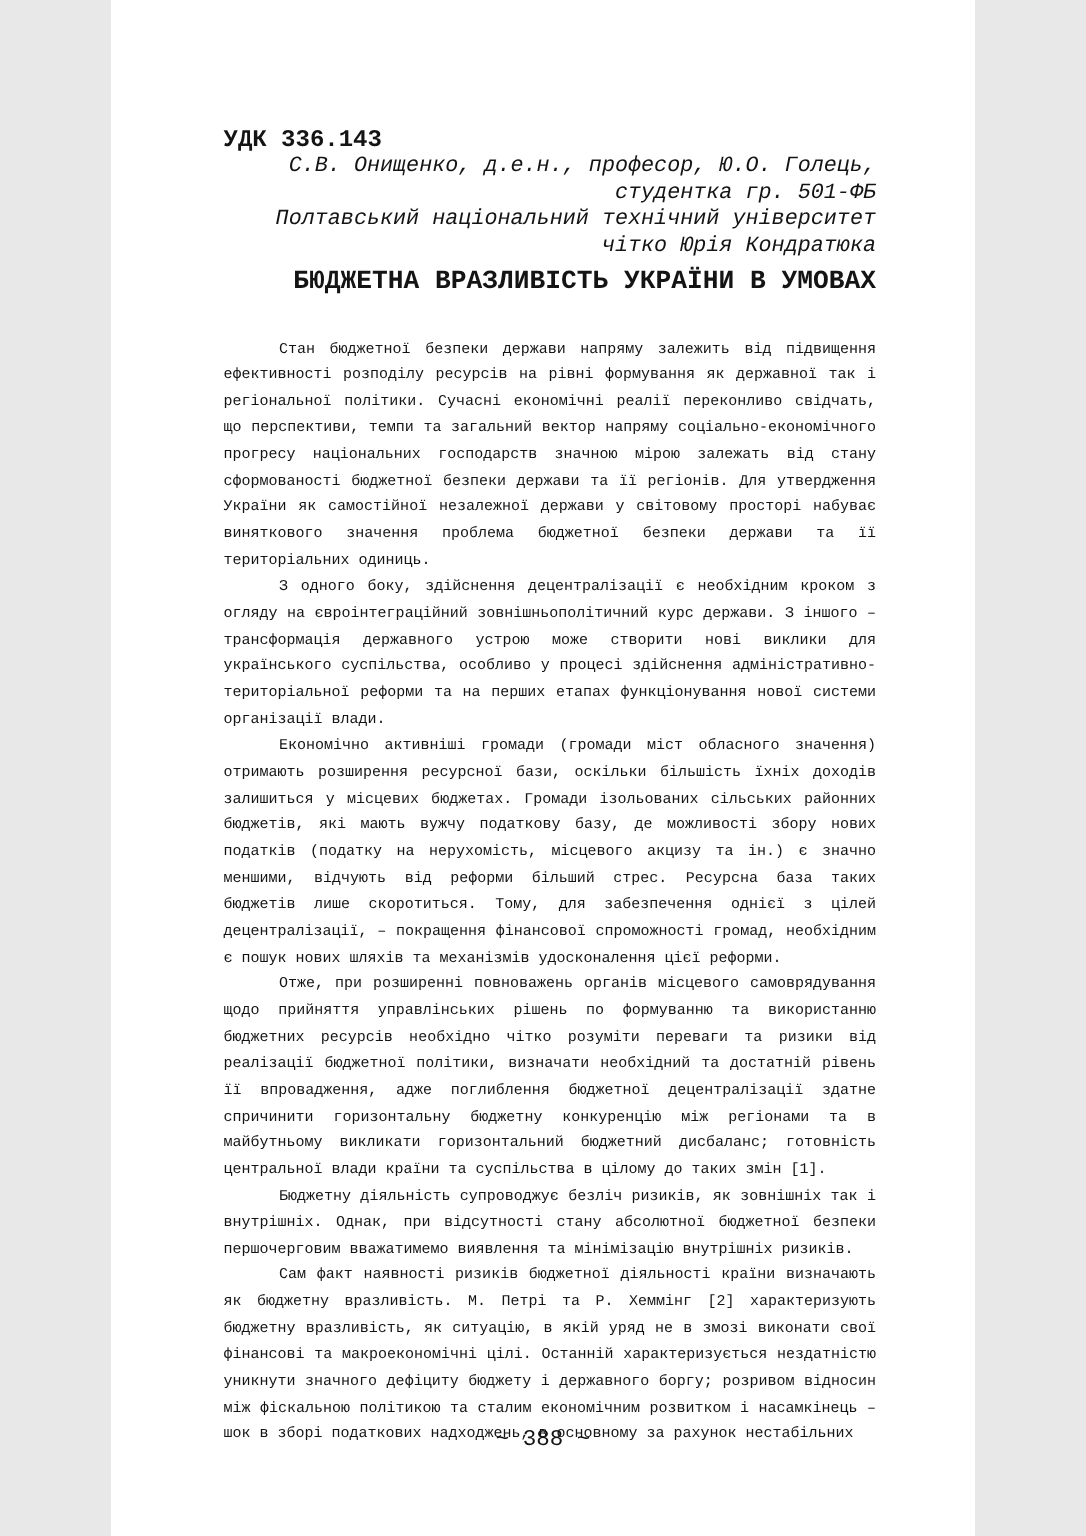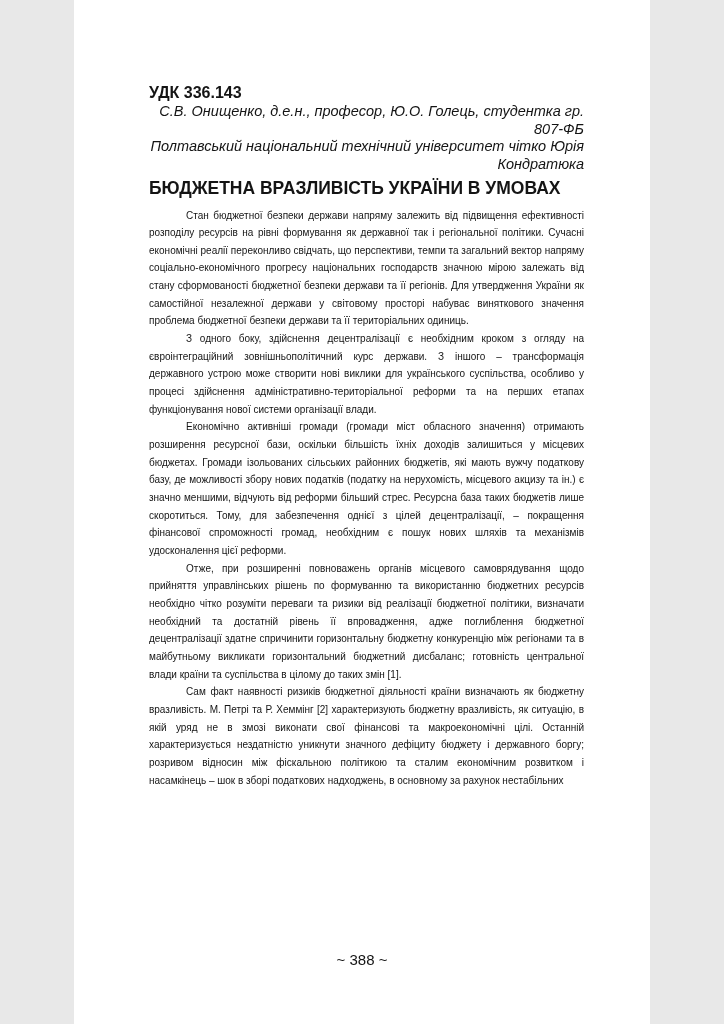--- a/index.html
+++ b/index.html
@@ -6,21 +6,21 @@
     margin: 0;
     padding: 0;
     background: #e8e8e8;
   }
   .page {
     position: relative;
     width: 576px;
     height: 1024px;
     margin: 0 auto;
     background: #ffffff;
-    font-family: Liberation Sans, sans-serif;
+    font-family: Liberation Mono, monospace;
     color: #141414;
     overflow: hidden;
   }
   .content {
     position: absolute;
     left: 75px;
     right: 66px;
     top: 84px;
   }
   .udc {
@@ -29,22 +29,22 @@
     line-height: 18px;
     margin-bottom: 1px;
   }
   .byline-block {
     text-align: right;
     font-style: italic;
     font-size: 14.5px;
     line-height: 17.5px;
   }
   .title {
-    margin: 5px 0 7px 0;
-    text-align: left;
+    margin: 5px 0 25px 0;
+    text-align: right;
     font-weight: bold;
     font-size: 17.5px;
     line-height: 21.5px;
   }
   .body-text p {
     margin: 0;
     text-align: justify;
     text-indent: 37px;
     font-size: 10px;
     line-height: 17.65px;
@@ -61,32 +61,33 @@
 </style>
 </head>
 <body>
 
 <div class="page">
   <div class="content">
 
     <div class="udc">УДК 336.143</div>
 
     <div class="byline-block">
-      <div>С.В. Онищенко, д.е.н., професор, Ю.О. Голець, студентка гр. 807-ФБ</div>
+      <div>С.В. Онищенко, д.е.н., професор, Ю.О. Голець, студентка гр. 501-ФБ</div>
       <div>Полтавський національний технічний університет чітко Юрія Кондратюка</div>
     </div>
 
     <h1 class="title">
       <span>БЮДЖЕТНА ВРАЗЛИВІСТЬ УКРАЇНИ В УМОВАХ</span><br>
     </h1>
 
     <div class="body-text">
       <p>Стан бюджетної безпеки держави напряму залежить від підвищення ефективності розподілу ресурсів на рівні формування як державної так і регіональної політики. Сучасні економічні реалії переконливо свідчать, що перспективи, темпи та загальний вектор напряму соціально-економічного прогресу національних господарств значною мірою залежать від стану сформованості бюджетної безпеки держави та її регіонів. Для утвердження України як самостійної незалежної держави у світовому просторі набуває виняткового значення проблема бюджетної безпеки держави та її територіальних одиниць.</p>
       <p>З одного боку, здійснення децентралізації є необхідним кроком з огляду на євроінтеграційний зовнішньополітичний курс держави. З іншого – трансформація державного устрою може створити нові виклики для українського суспільства, особливо у процесі здійснення адміністративно-територіальної реформи та на перших етапах функціонування нової системи організації влади.</p>
       <p>Економічно активніші громади (громади міст обласного значення) отримають розширення ресурсної бази, оскільки більшість їхніх доходів залишиться у місцевих бюджетах. Громади ізольованих сільських районних бюджетів, які мають вужчу податкову базу, де можливості збору нових податків (податку на нерухомість, місцевого акцизу та ін.) є значно меншими, відчують від реформи більший стрес. Ресурсна база таких бюджетів лише скоротиться. Тому, для забезпечення однієї з цілей децентралізації, – покращення фінансової спроможності громад, необхідним є пошук нових шляхів та механізмів удосконалення цієї реформи.</p>
       <p>Отже, при розширенні повноважень органів місцевого самоврядування щодо прийняття управлінських рішень по формуванню та використанню бюджетних ресурсів необхідно чітко розуміти переваги та ризики від реалізації бюджетної політики, визначати необхідний та достатній рівень її впровадження, адже поглиблення бюджетної децентралізації здатне спричинити горизонтальну бюджетну конкуренцію між регіонами та в майбутньому викликати горизонтальний бюджетний дисбаланс; готовність центральної влади країни та суспільства в цілому до таких змін [1].</p>
+      <p>Бюджетну діяльність супроводжує безліч ризиків, як зовнішніх так і внутрішніх. Однак, при відсутності стану абсолютної бюджетної безпеки першочерговим вважатимемо виявлення та мінімізацію внутрішніх ризиків.</p>
       <p>Сам факт наявності ризиків бюджетної діяльності країни визначають як бюджетну вразливість. М. Петрі та Р. Хеммінг [2] характеризують бюджетну вразливість, як ситуацію, в якій уряд не в змозі виконати свої фінансові та макроекономічні цілі. Останній характеризується нездатністю уникнути значного дефіциту бюджету і державного боргу; розривом відносин між фіскальною політикою та сталим економічним розвитком і насамкінець – шок в зборі податкових надходжень, в основному за рахунок нестабільних</p>
     </div>
 
   </div>
 
   <div class="page-number">~ 388 ~</div>
 </div>
 
 </body></html>

